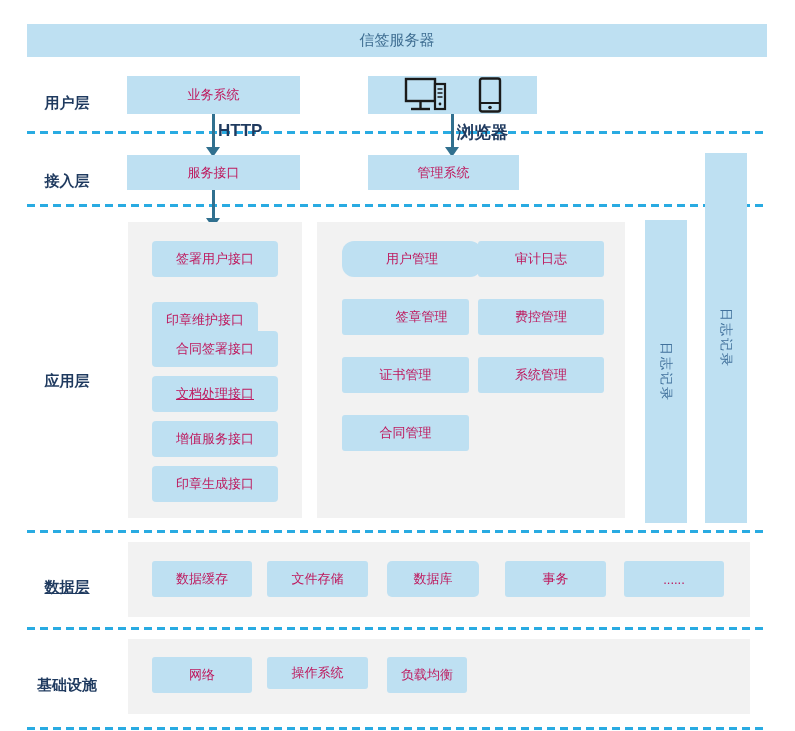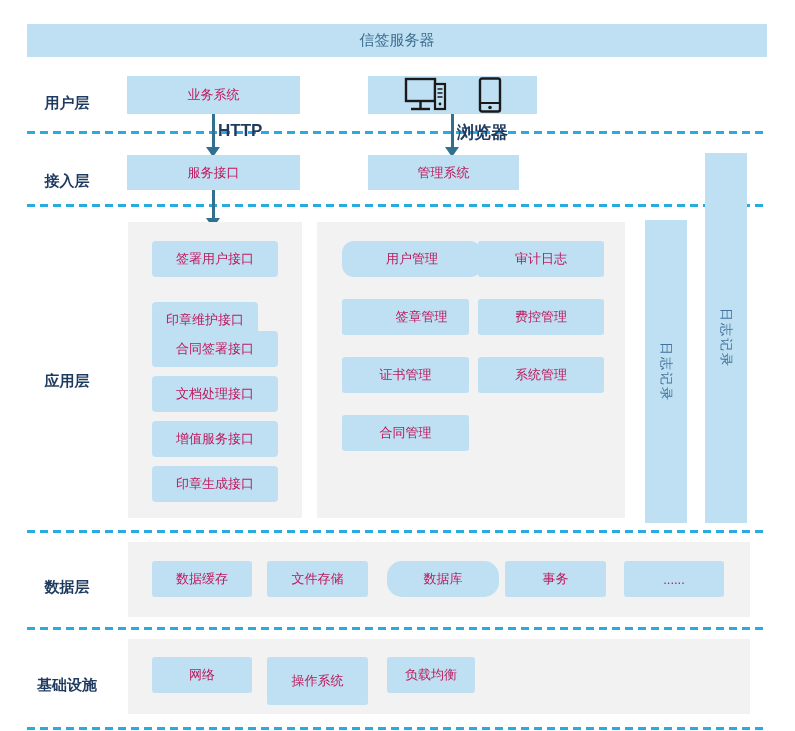--- a/index.html
+++ b/index.html
@@ -36,21 +36,21 @@
 
   <div class="divider" style="top:131px;"></div>
   <div class="divider" style="top:204px;"></div>
   <div class="divider" style="top:530px;"></div>
   <div class="divider" style="top:627px;"></div>
   <div class="divider" style="top:727px;"></div>
 
   <div class="layer-label" style="top:86px;">用户层</div>
   <div class="layer-label" style="top:164px;">接入层</div>
   <div class="layer-label" style="top:364px;">应用层</div>
-  <div class="layer-label" style="top:570px;">数据层</div>
+  <div class="layer-label" style="top:570px;text-decoration:underline;">数据层</div>
   <div class="layer-label" style="top:668px;">基础设施</div>
 
   <div class="bluebox" style="left:127px;top:76px;width:173px;height:38px;">业务系统</div>
 
   <div class="device-box">
     <span>
       <svg width="44" height="36" viewBox="0 0 44 36">
         <rect x="2" y="2" width="29" height="22" fill="none" stroke="#1A1A1A" stroke-width="2.4"></rect>
         <line x1="16.5" y1="24" x2="16.5" y2="31" stroke="#1A1A1A" stroke-width="2.4"></line>
         <line x1="7" y1="32" x2="26" y2="32" stroke="#1A1A1A" stroke-width="2.4"></line>
@@ -83,21 +83,21 @@
 
   <div class="arrow-line" style="left:212px;top:190px;height:29px;"></div>
   <div class="arrow-head" style="left:206px;top:218px;"></div>
 
   <div class="panel" style="left:128px;top:222px;width:174px;height:296px;"></div>
   <div class="panel" style="left:317px;top:222px;width:308px;height:296px;"></div>
 
   <div class="bluebox rounded" style="left:152px;top:241px;width:126px;height:36px;">签署用户接口</div>
   <div class="bluebox rounded" style="left:152px;top:286px;width:106px;height:36px;margin-top:16px;">印章维护接口</div>
   <div class="bluebox rounded" style="left:152px;top:331px;width:126px;height:36px;">合同签署接口</div>
-  <div class="bluebox rounded" style="left:152px;top:376px;width:126px;height:36px;">文档处理接口</div>
+  <div class="bluebox rounded" style="left:152px;top:376px;width:126px;height:36px;text-decoration:underline;">文档处理接口</div>
   <div class="bluebox rounded" style="left:152px;top:421px;width:126px;height:36px;">增值服务接口</div>
   <div class="bluebox rounded" style="left:152px;top:466px;width:126px;height:36px;">印章生成接口</div>
 
   <div class="bluebox" style="left:342px;top:241px;width:140px;height:36px;border-radius:12px;">用户管理</div>
   <div class="bluebox" style="left:478px;top:241px;width:126px;height:36px;border-radius:3px;">审计日志</div>
   <div class="bluebox" style="left:342px;top:299px;width:127px;height:36px;border-radius:3px;padding-left:32px;">签章管理</div>
   <div class="bluebox" style="left:478px;top:299px;width:126px;height:36px;border-radius:3px;">费控管理</div>
   <div class="bluebox" style="left:342px;top:357px;width:127px;height:36px;border-radius:3px;">证书管理</div>
   <div class="bluebox" style="left:478px;top:357px;width:126px;height:36px;border-radius:3px;">系统管理</div>
   <div class="bluebox" style="left:342px;top:415px;width:127px;height:36px;border-radius:3px;">合同管理</div>
@@ -105,22 +105,22 @@
   <div class="vbar" style="left:645px;top:220px;width:42px;height:303px;">
     <span>日志记录</span>
   </div>
   <div class="vbar" style="left:705px;top:153px;width:42px;height:370px;">
     <span>日志记录</span>
   </div>
 
   <div class="panel" style="left:128px;top:542px;width:622px;height:75px;"></div>
   <div class="bluebox" style="left:152px;top:561px;width:100px;height:36px;border-radius:3px;">数据缓存</div>
   <div class="bluebox" style="left:267px;top:561px;width:101px;height:36px;border-radius:3px;">文件存储</div>
-  <div class="bluebox" style="left:387px;top:561px;width:112px;height:36px;border-radius:15px;">数据库</div>
+  <div class="bluebox" style="left:387px;top:561px;width:92px;height:36px;border-radius:5px;">数据库</div>
   <div class="bluebox" style="left:505px;top:561px;width:101px;height:36px;border-radius:3px;">事务</div>
   <div class="bluebox" style="left:624px;top:561px;width:100px;height:36px;border-radius:3px;">......</div>
 
   <div class="panel" style="left:128px;top:639px;width:622px;height:75px;"></div>
   <div class="bluebox" style="left:152px;top:657px;width:100px;height:36px;border-radius:3px;">网络</div>
-  <div class="bluebox" style="left:267px;top:657px;width:101px;height:48px;border-radius:3px;">操作系统</div>
-  <div class="bluebox" style="left:387px;top:657px;width:88px;height:36px;border-radius:3px;">负载均衡</div>
+  <div class="bluebox" style="left:267px;top:657px;width:101px;height:32px;border-radius:3px;">操作系统</div>
+  <div class="bluebox" style="left:387px;top:657px;width:80px;height:36px;border-radius:3px;">负载均衡</div>
 
 </div>
 
 </body></html>

